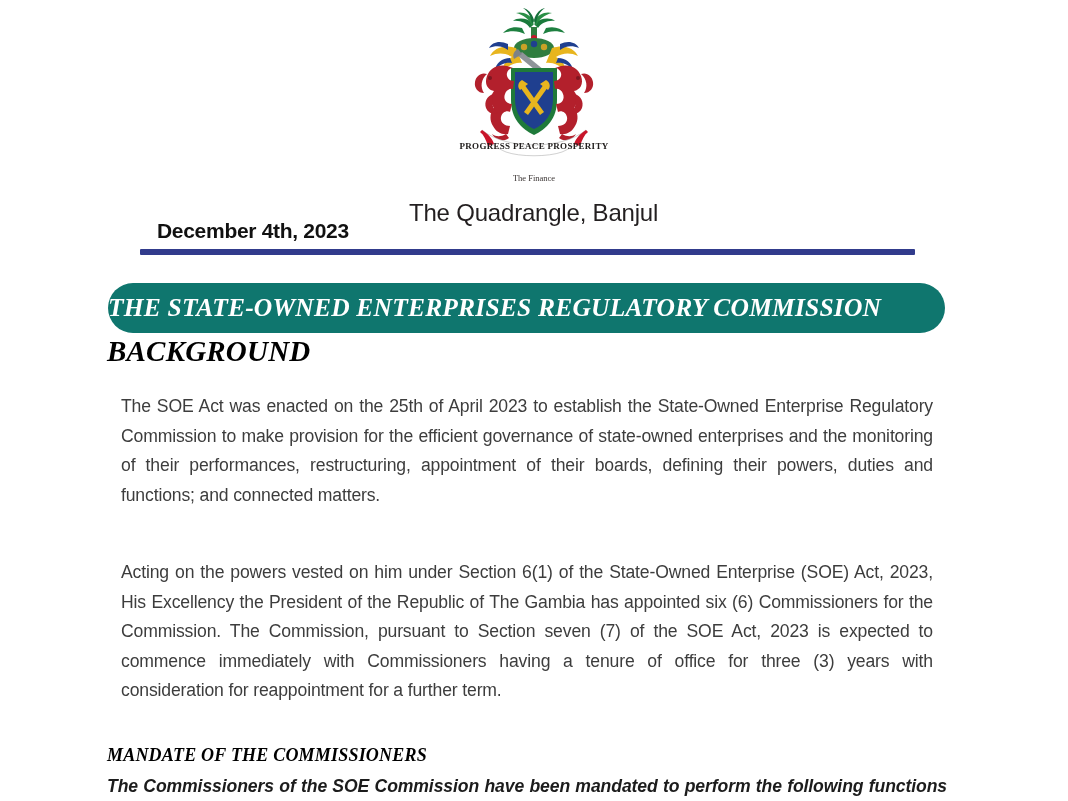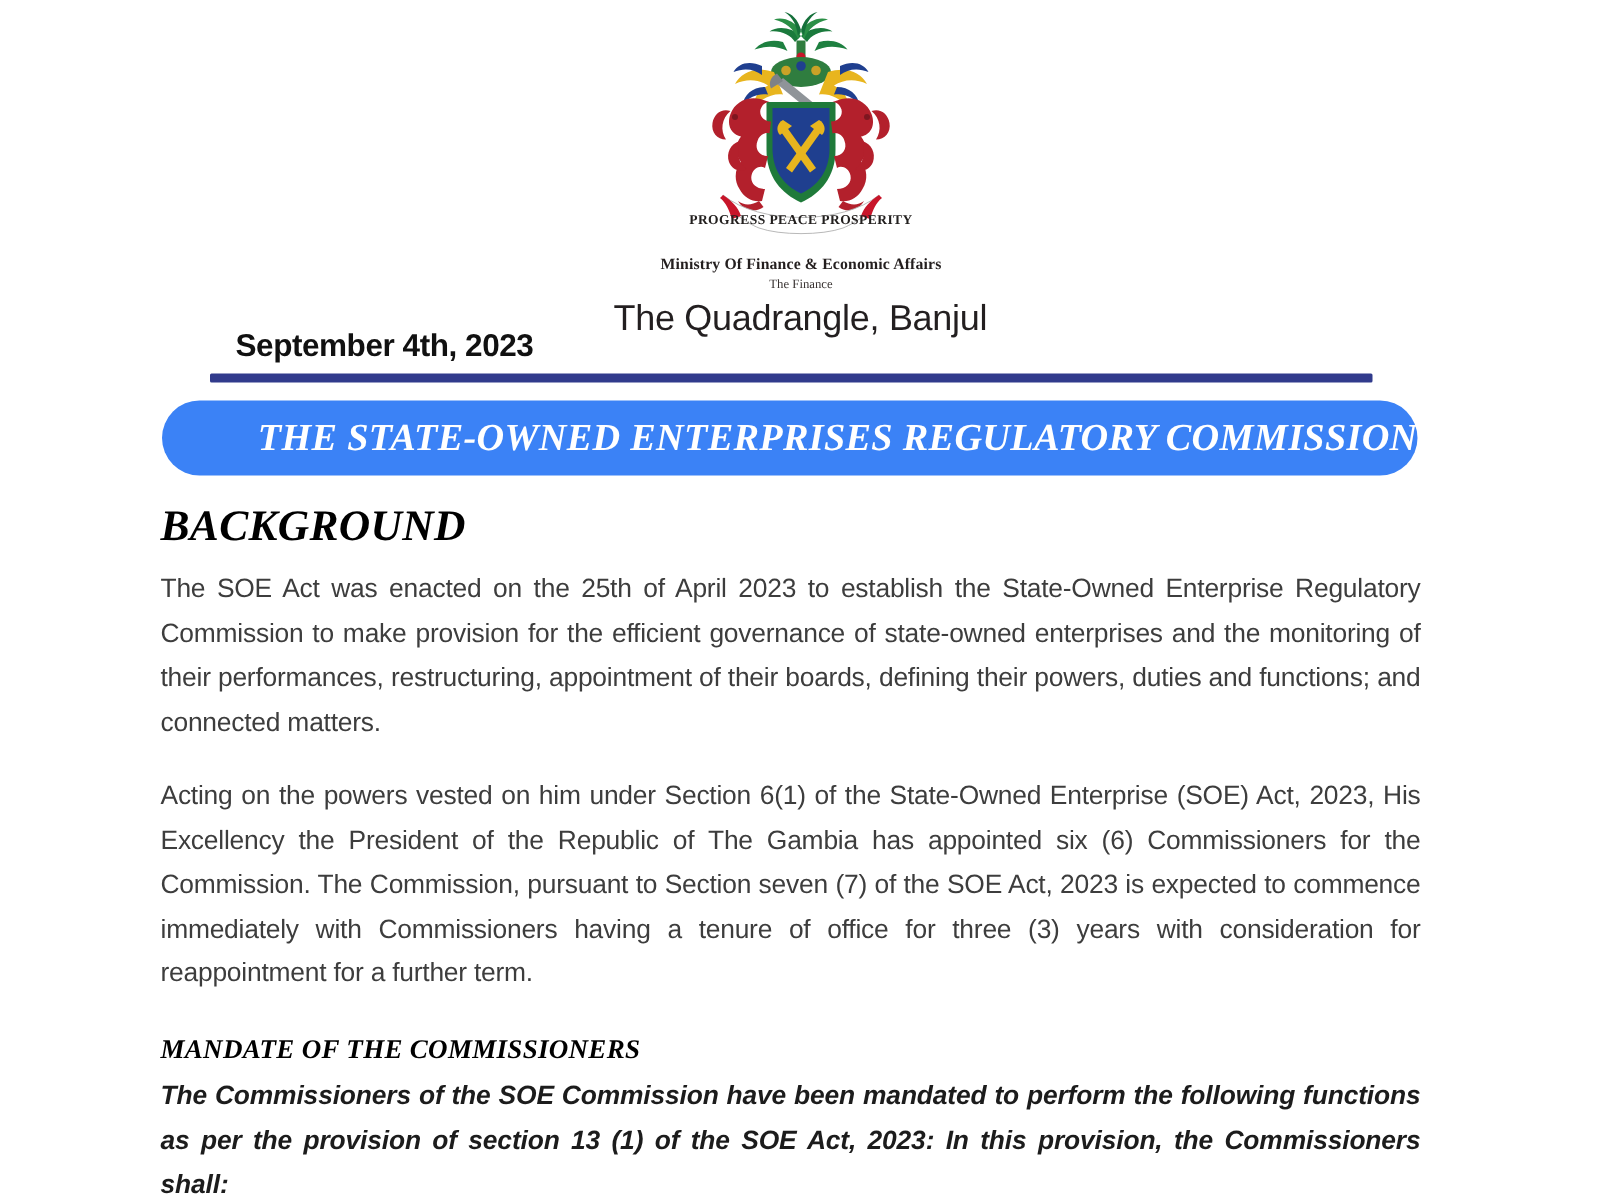--- a/index.html
+++ b/index.html
@@ -83,28 +83,28 @@
     width: 775px;
     height: 6px;
     background: #313b8c;
     border-radius: 1px;
   }
 
   
   .banner {
     position: absolute;
     left: 108px;
-    top: 267px;
+    top: 283px;
     width: 837px;
     height: 50px;
-    background: #3b82f6;
+    background: #0f766e;
     border-radius: 26px;
     display: flex;
     align-items: center;
-    justify-content: flex-end;
+    justify-content: flex-start;
   }
   .banner-text {
     font-family: "Liberation Serif", serif;
     font-style: italic;
     font-weight: bold;
     font-size: 25.5px;
     color: #ffffff;
     letter-spacing: 0.2px;
     white-space: nowrap;
   }
@@ -129,21 +129,21 @@
   h2.heading-mandate {
     font-size: 18px;
   }
   p.body-par {
     font-family: "Liberation Sans", sans-serif;
     font-size: 17.6px;
     line-height: 29.5px;
     color: #3d3d3d;
     text-align: justify;
     text-justify: inter-word;
-    margin: 0;
+    margin: 14px;
     letter-spacing: -0.15px;
   }
   .sp-after-bg { height: 9px; }
   .sp-between-par { height: 20px; }
   .sp-before-mandate { height: 24px; }
   .sp-after-mandate { height: 6px; }
 
   p.mandate-par {
     font-family: "Liberation Sans", sans-serif;
     font-style: italic;
@@ -226,26 +226,25 @@
         </g>
 
         <g>
           <path d="M38 122 C62 142 118 142 142 122 C140 131 128 140 118 144 C104 149 76 149 62 144 C52 140 40 131 38 122 Z" fill="#ffffff" stroke="#b0b0b0" stroke-width="0.6"></path>
           <path d="M38 122 C44 126 48 130 50 136 L44 138 C42 132 40 127 36 124 Z" fill="#c8152a"></path>
           <path d="M142 122 C136 126 132 130 130 136 L136 138 C138 132 140 127 144 124 Z" fill="#c8152a"></path>
           <text x="90" y="141" text-anchor="middle" font-family="Liberation Serif, serif" font-size="9" font-weight="bold" fill="#23201f" letter-spacing="0.3">PROGRESS  PEACE  PROSPERITY</text>
         </g>
       </svg>
     </div>
-    <div class="ministry-line">Ministry Of Finance &amp; Economic Affairs</div>
     <div class="country-line">The Finance</div>
   </div>
 
   <div class="venue">The Quadrangle, Banjul</div>
-  <div class="date">September 4th, 2023</div>
+  <div class="date">December 4th, 2023</div>
 
   <div class="rule"></div>
 
   <div class="banner">
     <span class="banner-text">THE STATE-OWNED ENTERPRISES REGULATORY COMMISSION</span>
   </div>
 
   <div class="content">
 
     <h2 class="section-heading">BACKGROUND</h2>

